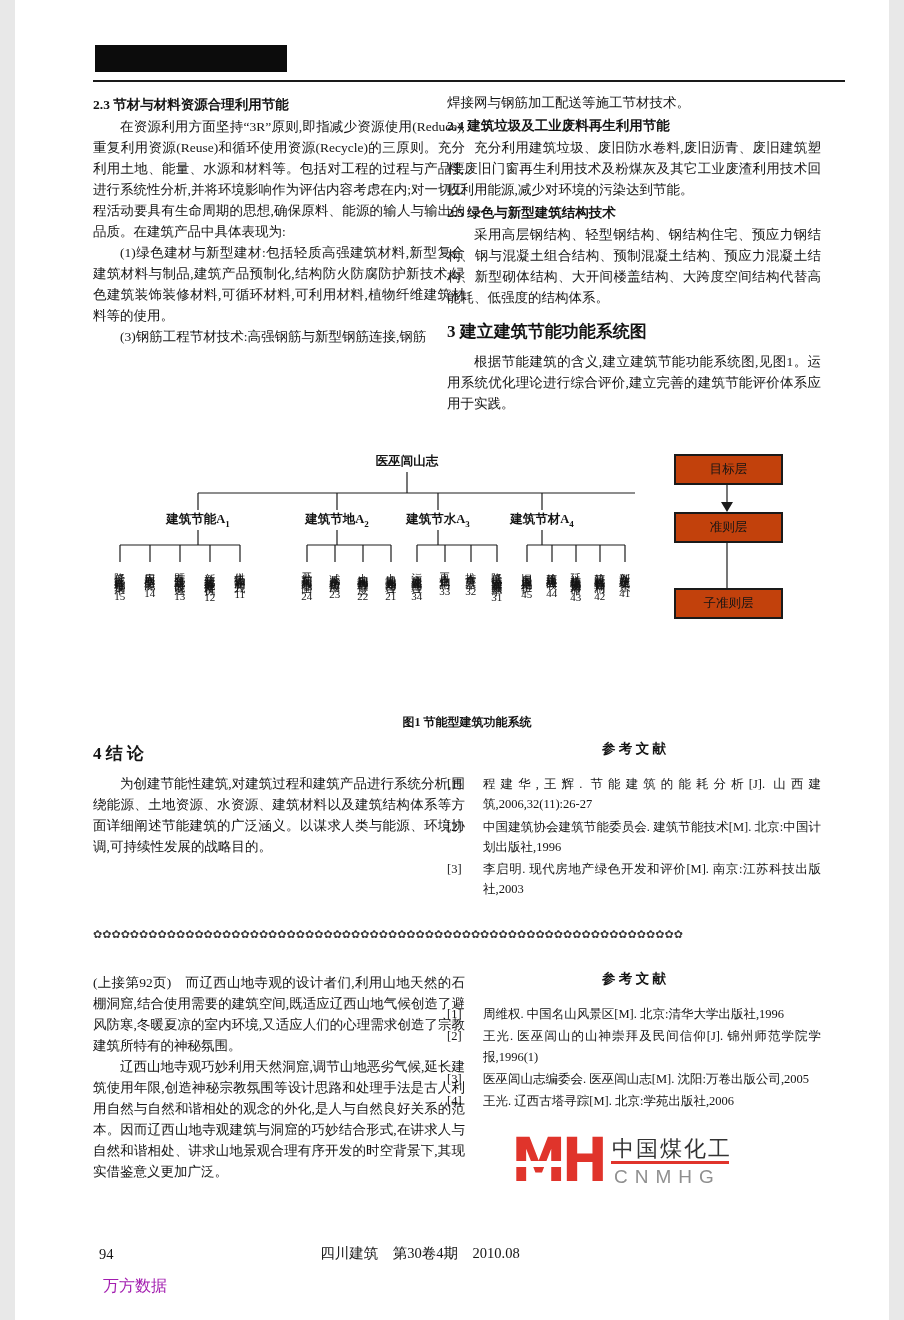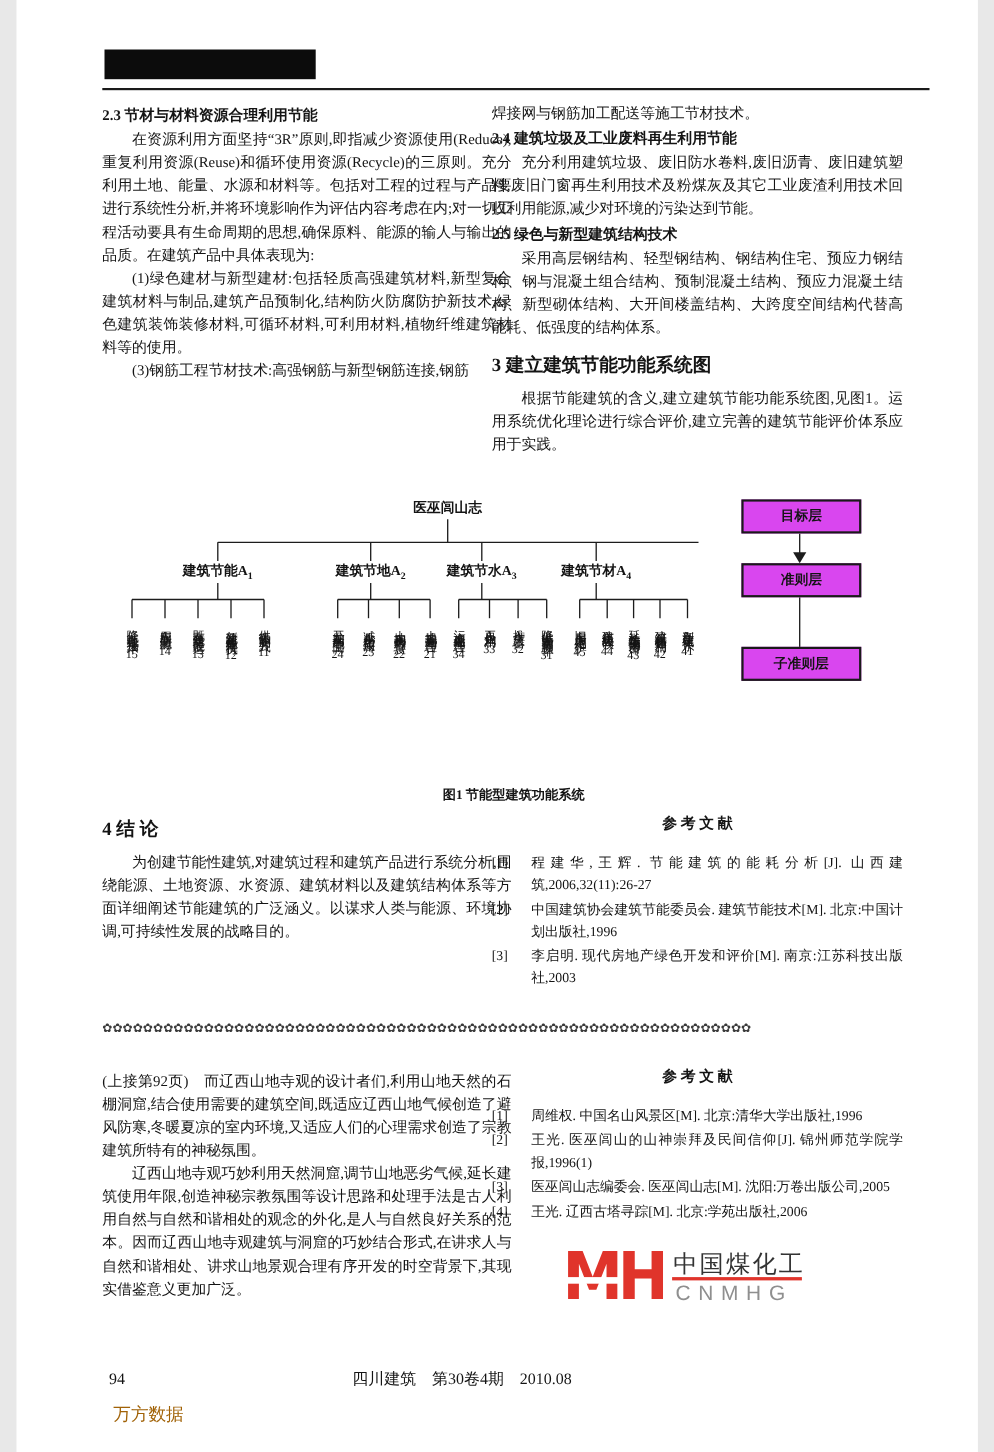--- a/index.html
+++ b/index.html
@@ -24,37 +24,37 @@
   #fig-svg{position:absolute;top:0;left:0;}
   .froot{position:absolute;top:3px;left:392px;transform:translateX(-50%);
          font-weight:bold;font-size:12.5px;white-space:nowrap;}
   .branch{position:absolute;top:61px;transform:translateX(-50%);
           font-weight:bold;font-size:12.5px;white-space:nowrap;}
   .branch sub{font-size:9px;}
   .leaf{position:absolute;top:114px;height:172px;writing-mode:vertical-rl;
         text-orientation:upright;font-size:11px;letter-spacing:1.5px;line-height:1.25;}
   .leaf-num{text-combine-upright:all;letter-spacing:0;}
   .layerbox{position:absolute;left:659px;width:105px;height:27px;border:2px solid #1a1a1a;
-            background:#d946ef;text-align:center;line-height:27px;font-size:12.5px;font-weight:bold;}
+            background:#c2410c;text-align:center;line-height:27px;font-size:12.5px;font-weight:normal;}
   .fcap{position:absolute;top:264px;left:452px;transform:translateX(-50%);
         font-weight:bold;font-size:12px;white-space:nowrap;}
   
   #sep{top:928px;left:78px;width:752px;height:18px;font-size:11px;color:#3a3a3a;
        white-space:nowrap;overflow:hidden;}
   
   #logo-mark{top:1129px;left:500px;width:92px;height:62px;}
   #logo-cn{top:1134px;left:597px;font-family:"Liberation Sans",sans-serif;
            font-size:22px;color:#333;letter-spacing:2px;}
   #logo-underline{top:1161px;left:596px;width:118px;height:3px;background:#e0342b;}
   #logo-en{top:1166px;left:599px;font-family:"Liberation Sans",sans-serif;
            font-size:19px;color:#8f8f8f;letter-spacing:7px;}
   
   #pgnum{top:1246px;left:84px;font-size:14.5px;}
   #journal{top:1244px;left:290px;width:230px;text-align:center;font-size:14.5px;white-space:nowrap;}
-  #wanfang{top:1276px;left:88px;font-size:16px;font-family:Liberation Serif, serif;color:#a16207;}
+  #wanfang{top:1276px;left:88px;font-size:16px;font-family:Liberation Serif, serif;color:#a21caf;}
   .pre-gap{margin-right:14px;}
 </style>
 </head>
 <body>
 
 <div class="page">
 
   <div class="abs" id="black-bar"></div>
   <div class="abs" id="head-rule"></div>
 

